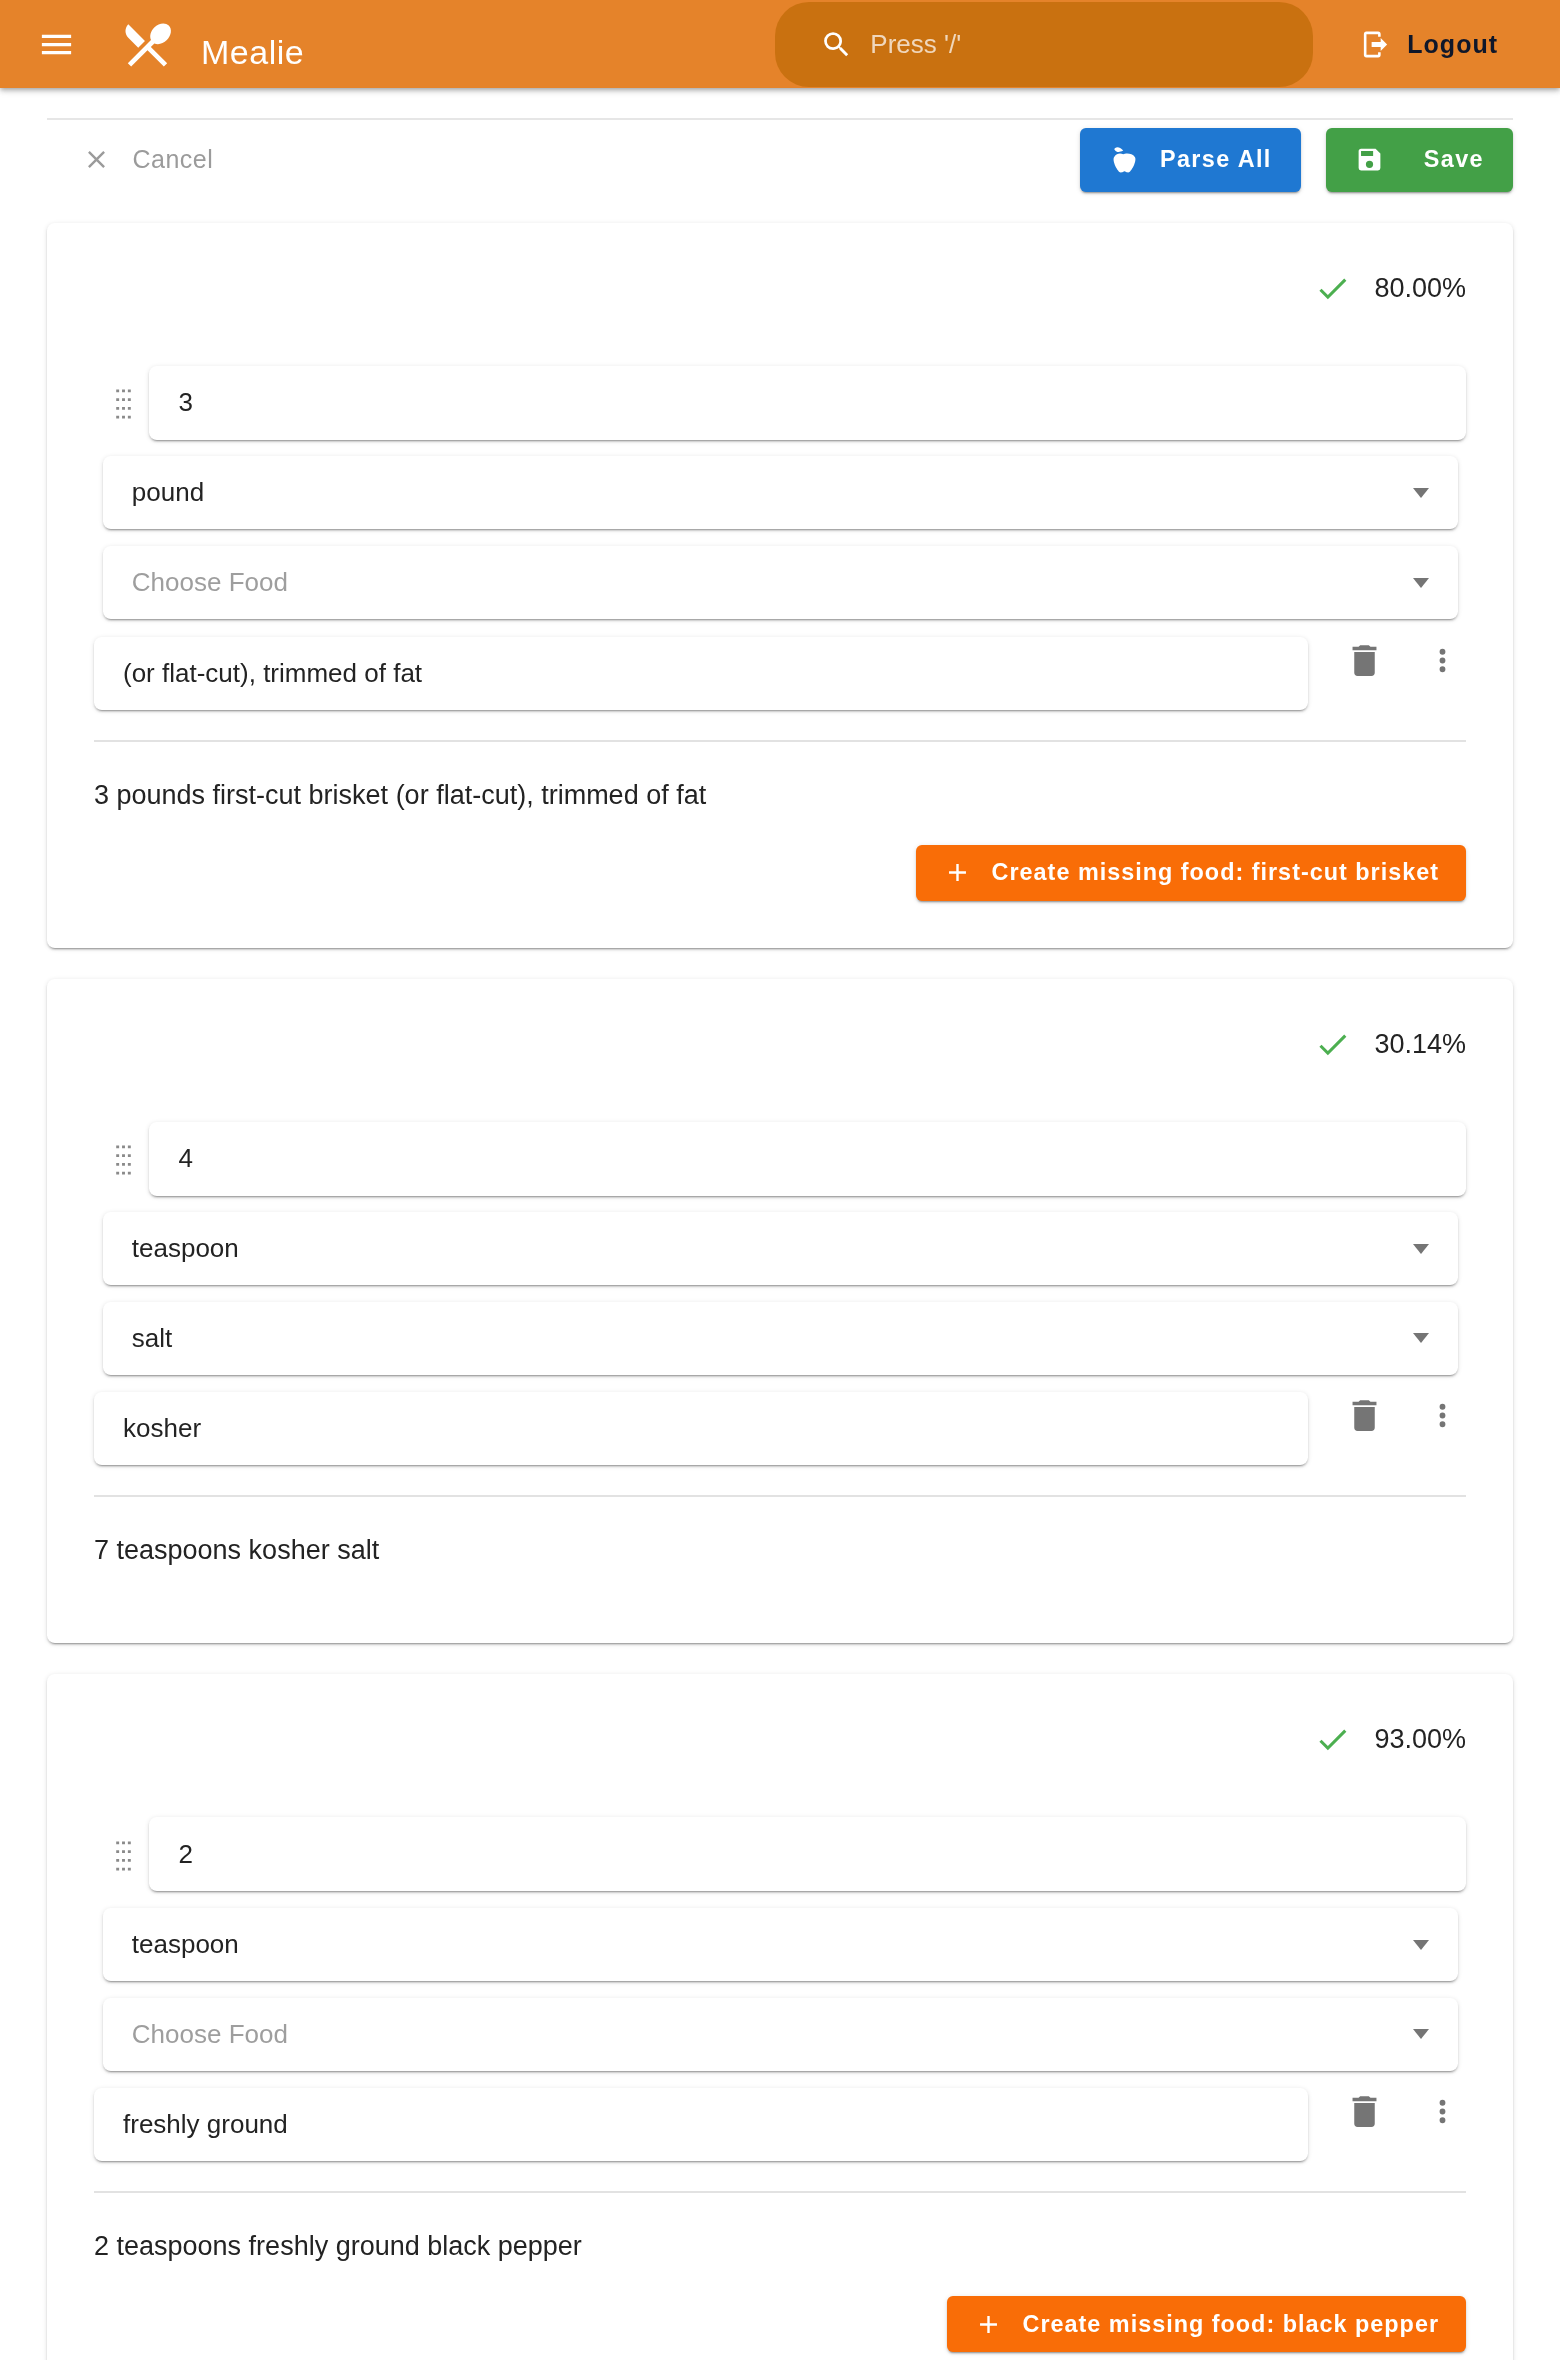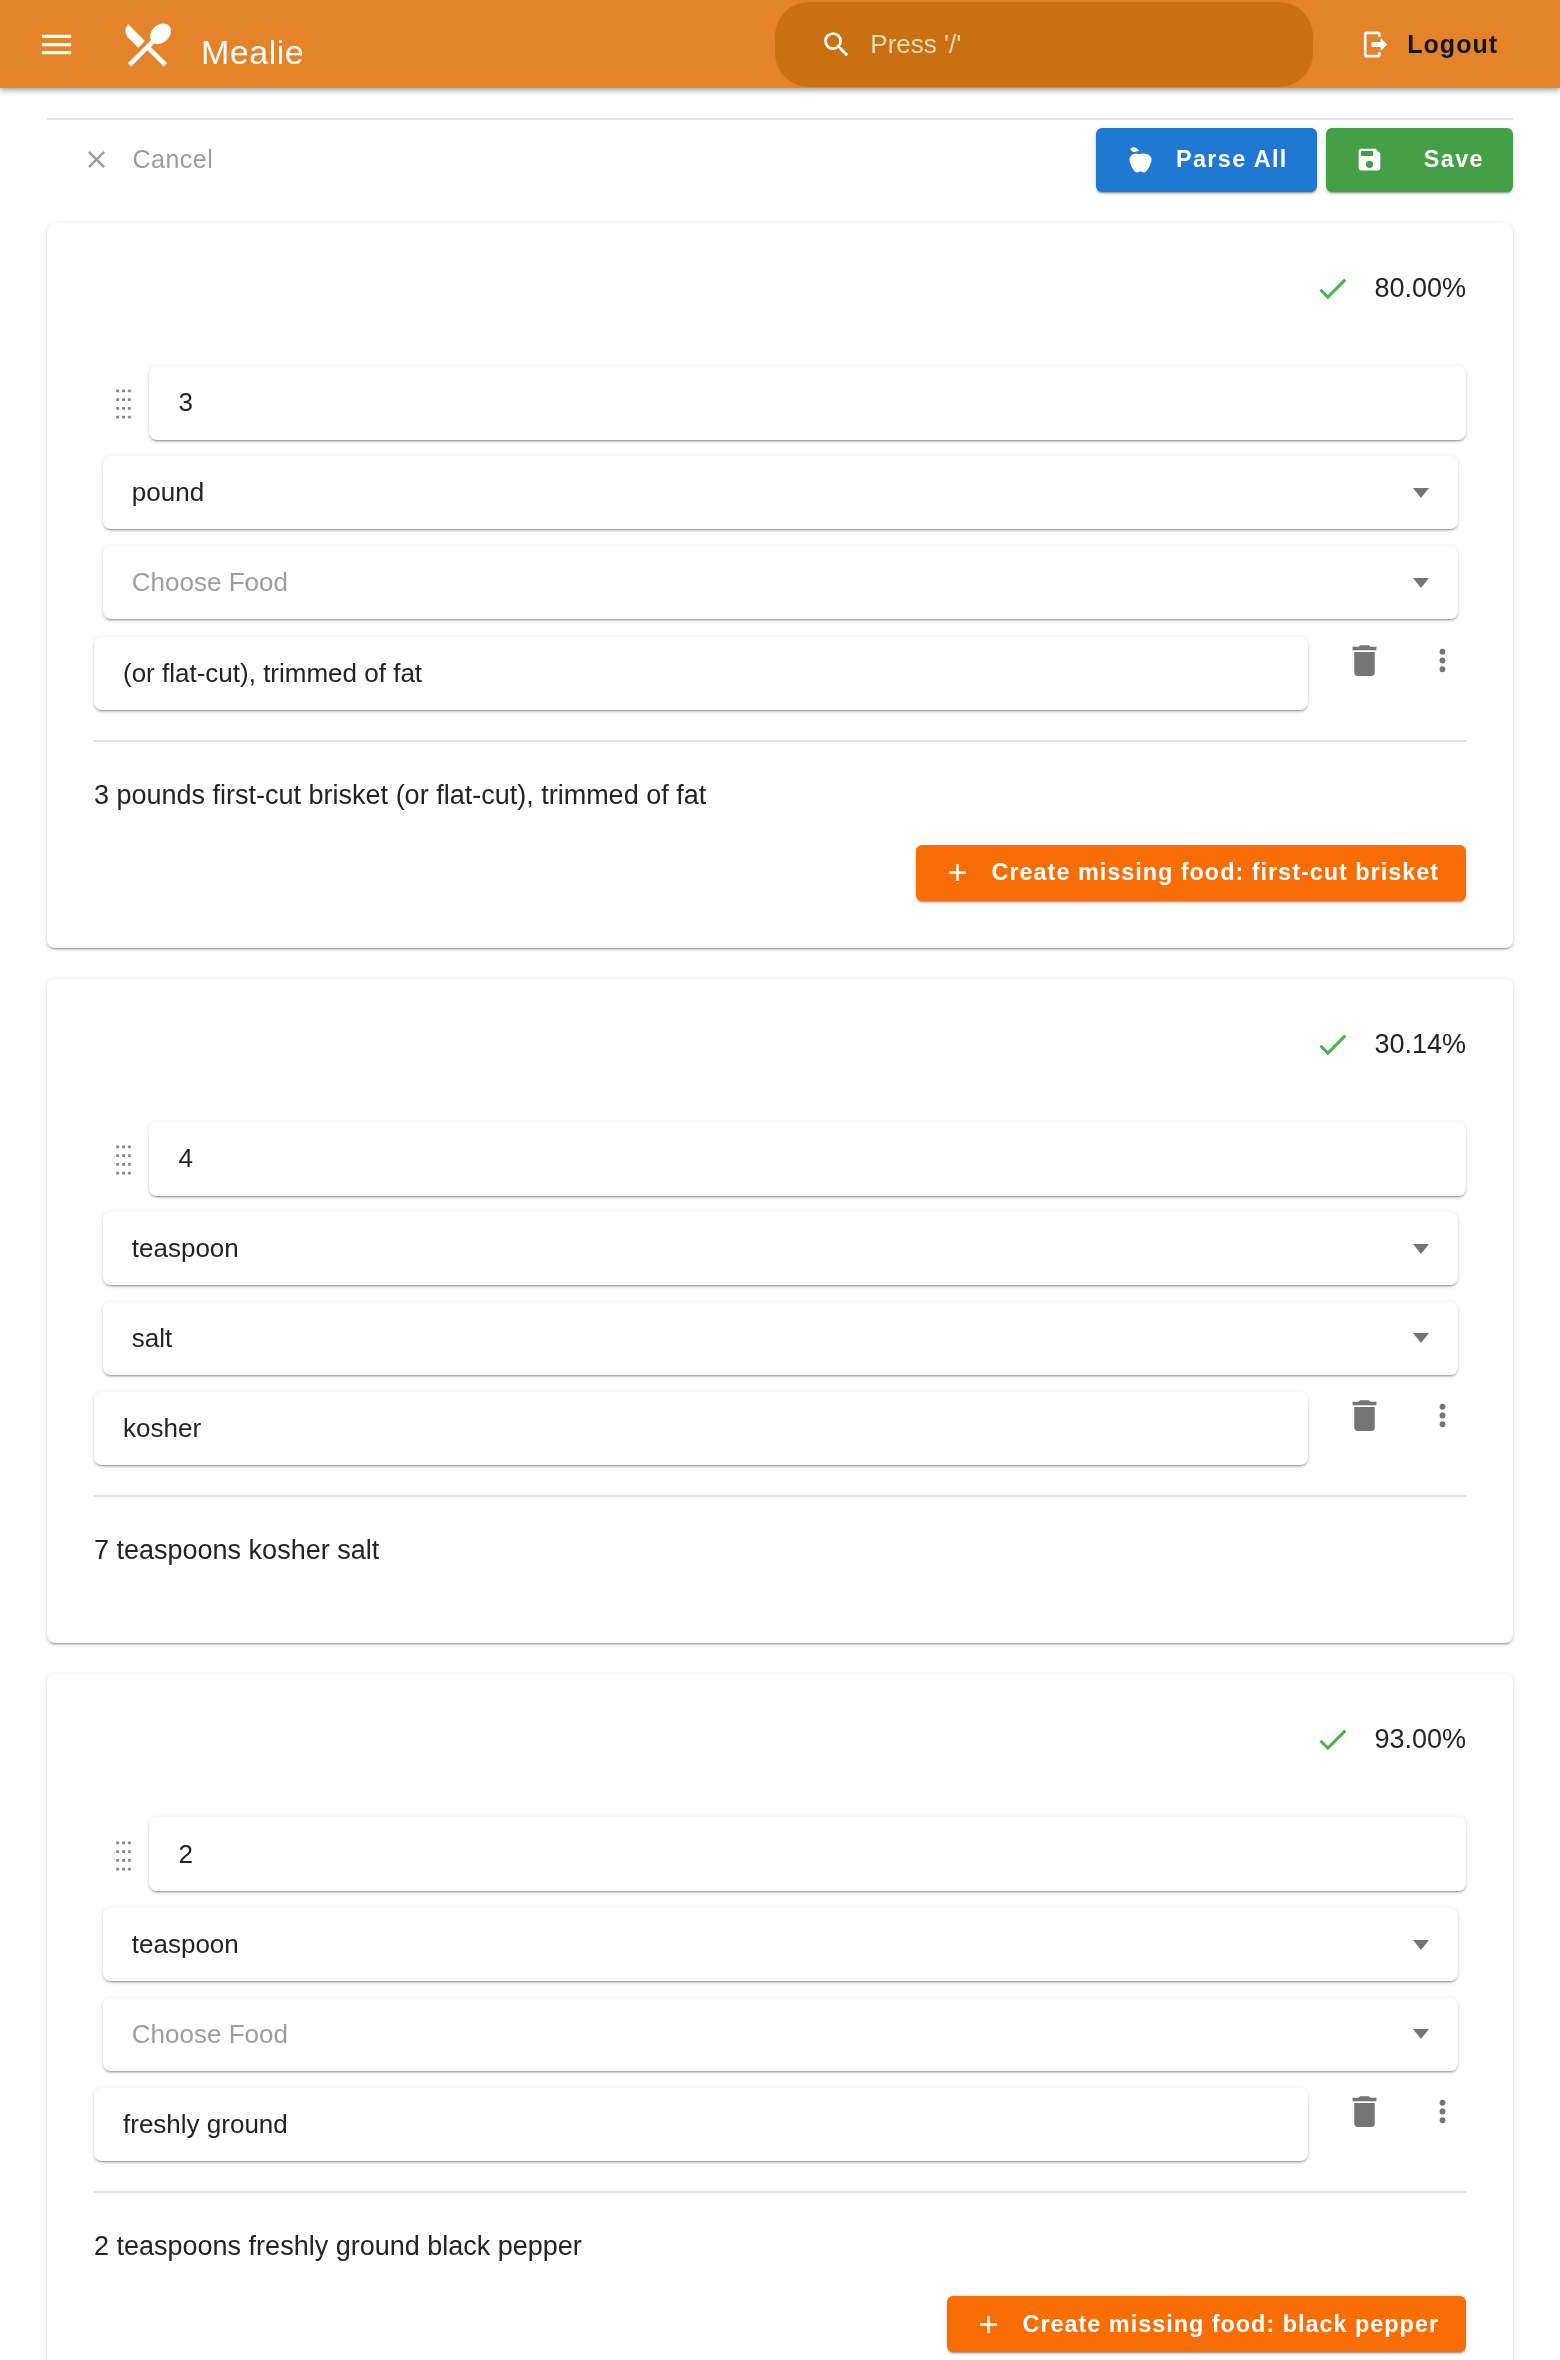--- a/index.html
+++ b/index.html
@@ -37,21 +37,21 @@
   .page{padding:0 47px;}
   .top-divider{border:none;border-top:2px solid #E6E6E6;margin-top:30px;}
   .toolbar{display:flex;align-items:center;height:64px;margin-top:7.8px;}
   .cancel{display:flex;align-items:center;gap:21.5px;margin-left:35px;background:none;border:none;cursor:pointer;color:var(--muted);}
   .cancel span{font-size:25px;font-weight:500;letter-spacing:0.5px;color:var(--muted);}
   .btn{display:flex;align-items:center;gap:19.5px;height:64px;border:none;border-radius:5.9px;cursor:pointer;
     padding:0 29px;color:#fff;font-size:23.4px;font-weight:700;letter-spacing:1.4px;
     font-family:"Liberation Sans",sans-serif;
     box-shadow:0 2.9px 1px -2px rgba(0,0,0,.2),0 2px 2px 0 rgba(0,0,0,.14),0 1px 4.9px 0 rgba(0,0,0,.12);}
   .btn.parse{background:var(--parse-all);margin-left:auto;}
-  .btn.save{background:var(--save);margin-left:9px;gap:40px;}
+  .btn.save{background:var(--save);margin-left:25px;gap:40px;}
 
   
   .card{background:#fff;border-radius:7.8px;margin-top:31px;padding:47px;
     box-shadow:0 2.9px 1px -2px rgba(0,0,0,.2),0 2px 2px 0 rgba(0,0,0,.14),0 1px 4.9px 0 rgba(0,0,0,.12);}
   .card.no-btn{padding-bottom:74px;}
   .conf-row{display:flex;justify-content:flex-end;align-items:center;gap:23.4px;height:37px;}
   .conf{font-size:27px;color:var(--text);}
   .field{background:#fff;border:none;border-radius:7.8px;height:73px;font-size:26px;color:var(--text);
     padding:0 29px;outline:none;width:100%;font-family:"Liberation Sans",sans-serif;
     box-shadow:0 2.9px 1px -2px rgba(0,0,0,.2),0 2px 2px 0 rgba(0,0,0,.14),0 1px 4.9px 0 rgba(0,0,0,.12);}

